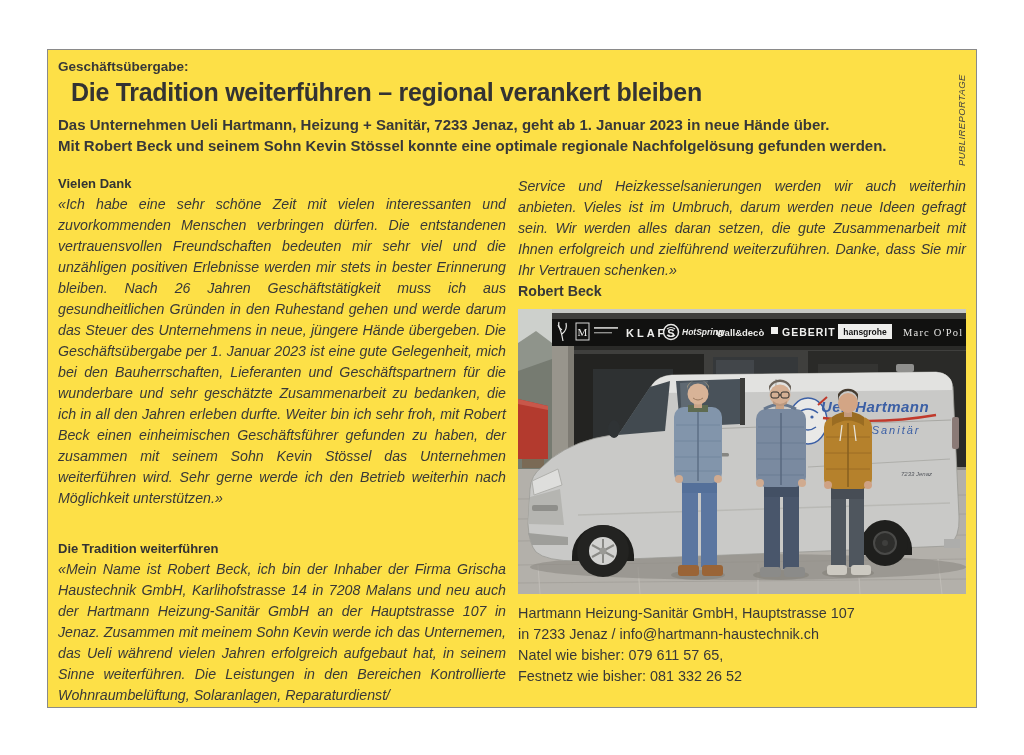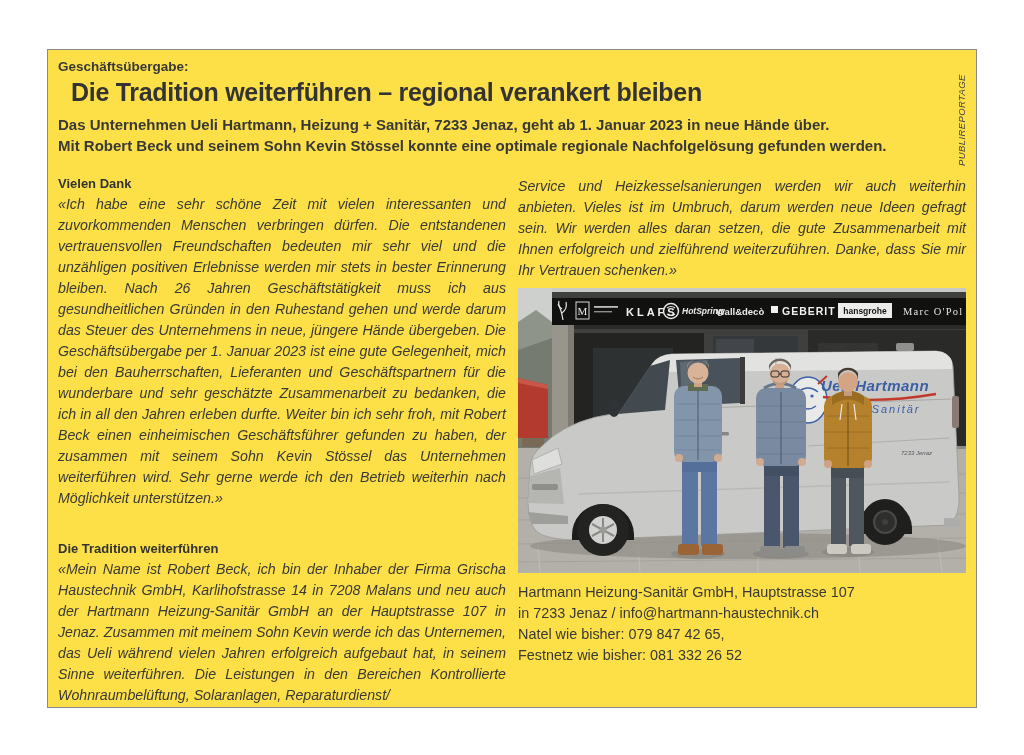--- a/index.html
+++ b/index.html
@@ -36,20 +36,21 @@
 
   <div class="col col-left">
     <h3 class="sec-heading">Vielen Dank</h3>
     <p class="body-text">«Ich habe eine sehr schöne Zeit mit vielen interessanten und zuvorkommenden Menschen verbringen dürfen. Die entstandenen vertrauensvollen Freundschaften bedeuten mir sehr viel und die unzähligen positiven Erlebnisse werden mir stets in bester Erinnerung bleiben. Nach 26 Jahren Geschäftstätigkeit muss ich aus gesundheitlichen Gründen in den Ruhestand gehen und werde darum das Steuer des Unternehmens in neue, jüngere Hände übergeben. Die Geschäftsübergabe per 1. Januar 2023 ist eine gute Gelegenheit, mich bei den Bauherrschaften, Lieferanten und Geschäftspartnern für die wunderbare und sehr geschätzte Zusammenarbeit zu bedanken, die ich in all den Jahren erleben durfte. Weiter bin ich sehr froh, mit Robert Beck einen einheimischen Geschäftsführer gefunden zu haben, der zusammen mit seinem Sohn Kevin Stössel das Unternehmen weiterführen wird. Sehr gerne werde ich den Betrieb weiterhin nach Möglichkeit unterstützen.»</p>
     <h3 class="sec-heading second">Die Tradition weiterführen</h3>
     <p class="body-text">«Mein Name ist Robert Beck, ich bin der Inhaber der Firma Grischa Haustechnik GmbH, Karlihofstrasse 14 in 7208 Malans und neu auch der Hartmann Heizung-Sanitär GmbH an der Hauptstrasse 107 in Jenaz. Zusammen mit meinem Sohn Kevin werde ich das Unternemen, das Ueli während vielen Jahren erfolgreich aufgebaut hat, in seinem Sinne weiterführen. Die Leistungen in den Bereichen Kontrollierte Wohnraumbelüftung, Solaranlagen, Reparaturdienst/</p>
   </div>
 
   <div class="col col-right">
     <p class="body-text">Service und Heizkesselsanierungen werden wir auch weiterhin anbieten. Vieles ist im Umbruch, darum werden neue Ideen gefragt sein. Wir werden alles daran setzen, die gute Zusammenarbeit mit Ihnen erfolgreich und zielführend weiterzuführen. Danke, dass Sie mir Ihr Vertrauen schenken.»</p>
+    <div class="signature">Robert Beck</div>
 
     <svg class="photo-svg" viewBox="0 0 448 285" xmlns="http://www.w3.org/2000/svg">
 
       <rect x="0" y="0" width="448" height="90" fill="#c7c9c6"></rect>
 
       <g>
         <rect x="0" y="0" width="34" height="178" fill="#8f948b"></rect>
         <path d="M0,0 L34,0 L34,34 L18,22 L0,34 Z" fill="#cdd0cc"></path>
         <path d="M0,62 L34,50 L34,178 L0,178 Z" fill="#767b71"></path>
       </g>
@@ -246,18 +247,18 @@
           <circle cx="350" cy="176" r="4" fill="#cfa284"></circle>
         <rect x="326" y="100" width="8" height="8" fill="#c49a7c"></rect>
         <circle cx="330" cy="94" r="10" fill="#d3a585"></circle>
         <path d="M320,92 A10,10 0 0 1 340,92 L340,85 A12,12 0 0 0 320,85 Z" fill="#463c30"></path>
       </g>
     </svg>
 
     <div class="caption">
       <div>Hartmann Heizung-Sanitär GmbH, Hauptstrasse 107</div>
       <div>in 7233 Jenaz / info@hartmann-haustechnik.ch</div>
-      <div>Natel wie bisher: 079 847 42 65,</div>
+      <div>Natel wie bisher: 079 611 57 65,</div>
       <div>Festnetz wie bisher: 081 332 26 52</div>
     </div>
   </div>
 
 </div>
 
 </body></html>

